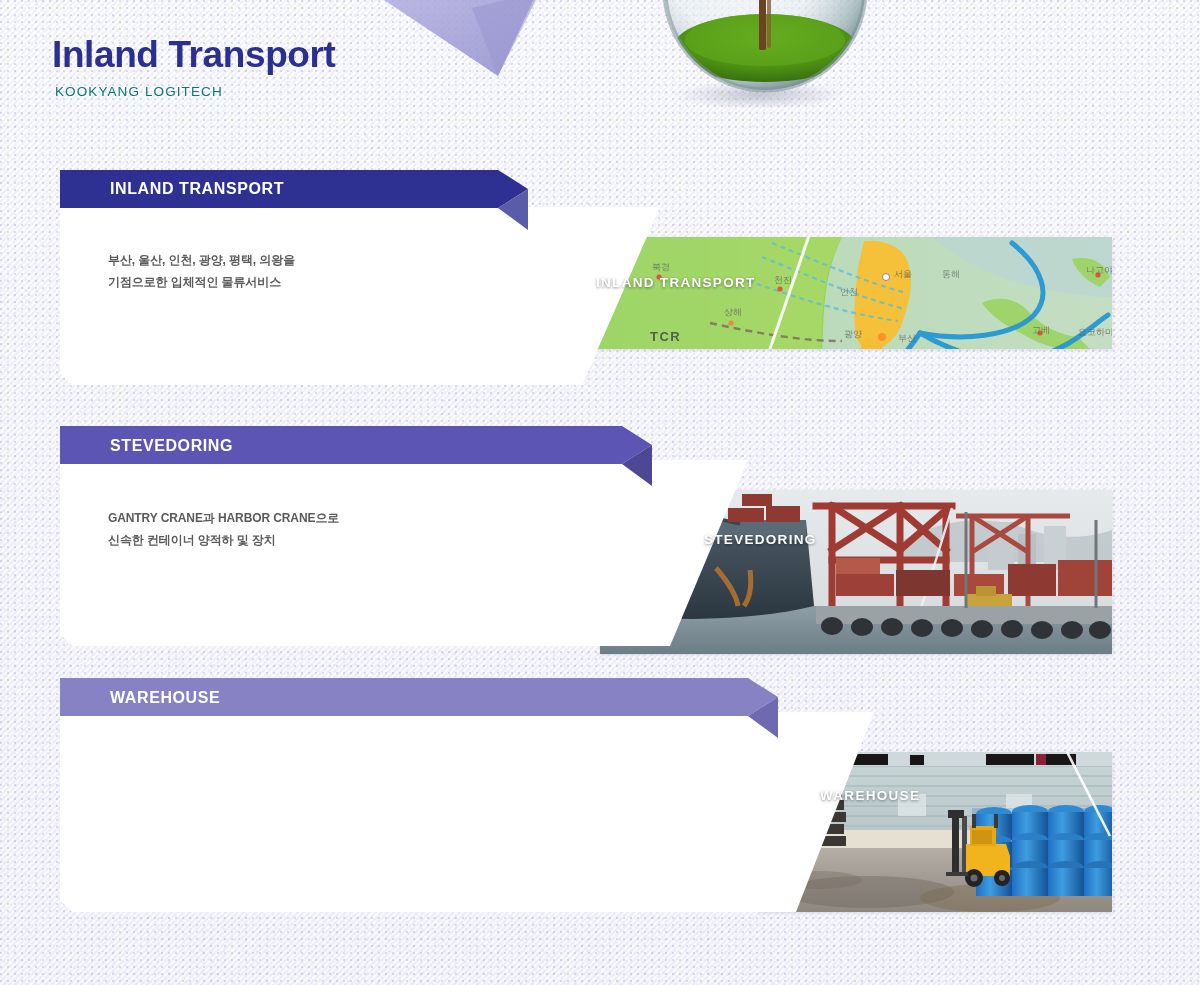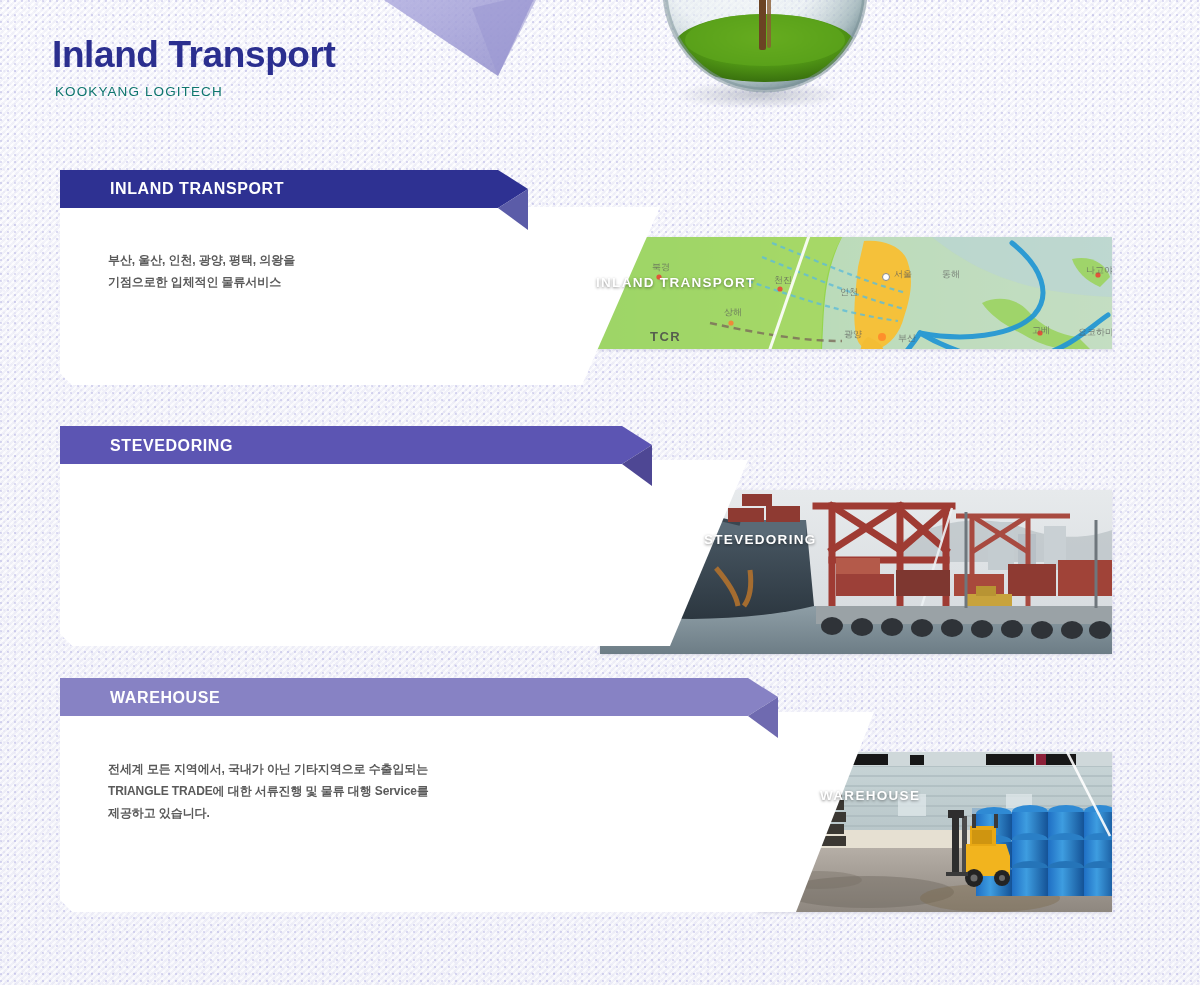--- a/index.html
+++ b/index.html
@@ -326,20 +326,22 @@
   </svg>
 
   <svg class="ribbon-svg" width="1200" height="270" viewBox="0 0 1200 270" style="top:398px;">
     <g>
       <polygon points="60,28 622,28 652,47 622,66 60,66" fill="#5c55b3"></polygon>
       <polygon points="622,66 652,47 652,88" fill="#4e4794"></polygon>
     </g>
   </svg>
   <span class="ribbon-label" style="left:110px;top:437px;">STEVEDORING</span>
 
+  <div class="card-text" style="left:108px;top:507px;width:470px;">GANTRY CRANE과 HARBOR CRANE으로
+신속한 컨테이너 양적하 및 장치</div>
 </div>
 
 <div class="card" id="card-3" style="left:0;top:0;width:1200px;height:280px;">
 
   <div class="card-photo" style="left:758px;top:752px;width:354px;height:160px;">
     <svg width="354" height="160" viewBox="0 0 354 160" preserveAspectRatio="none">
       <defs>
         <linearGradient id="wallG3" x1="0" y1="0" x2="0" y2="1">
           <stop offset="0%" stop-color="#c9d6d8"></stop>
           <stop offset="100%" stop-color="#b6c4c7"></stop>
@@ -463,16 +465,13 @@
   </svg>
 
   <svg class="ribbon-svg" width="1200" height="290" viewBox="0 0 1200 290" style="top:650px;">
     <g>
       <polygon points="60,28 748,28 778,47 748,66 60,66" fill="#8782c4"></polygon>
       <polygon points="748,66 778,47 778,88" fill="#6f6ab0"></polygon>
     </g>
   </svg>
   <span class="ribbon-label" style="left:110px;top:689px;">WAREHOUSE</span>
 
-  <div class="card-text" style="left:108px;top:758px;width:640px;">전세계 모든 지역에서, 국내가 아닌 기타지역으로 수출입되는
-TRIANGLE TRADE에  대한 서류진행 및 물류 대행 Service를
-제공하고 있습니다.</div>
 </div>
 
 </body></html>

